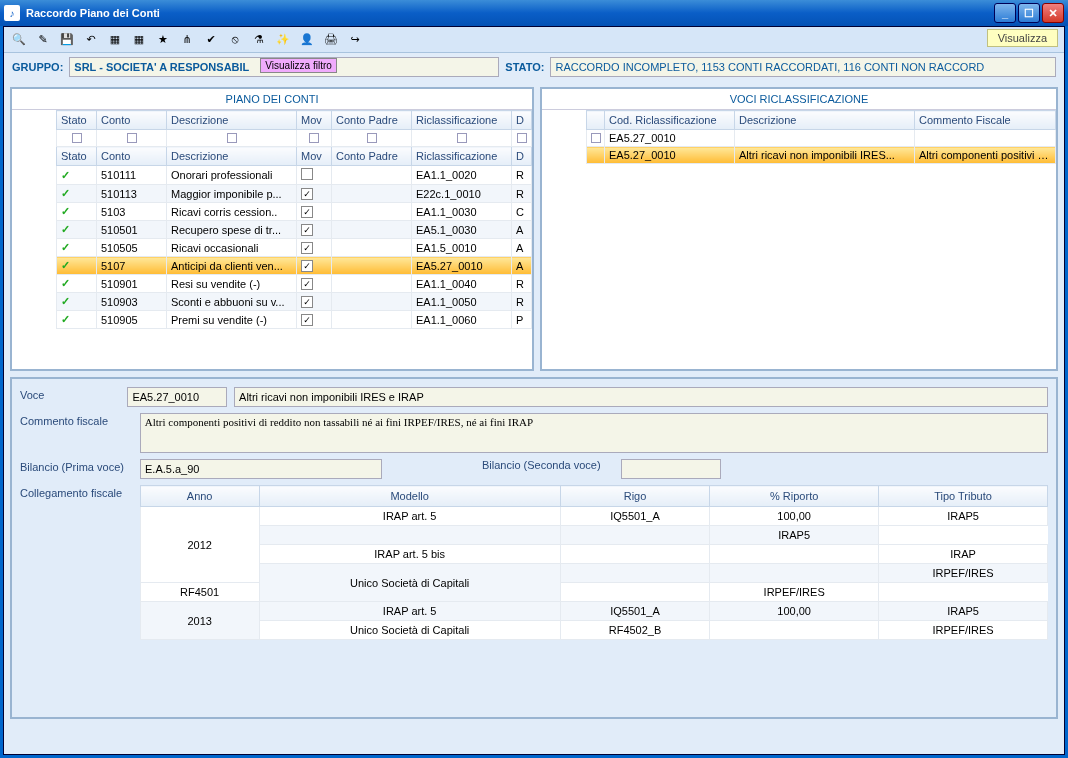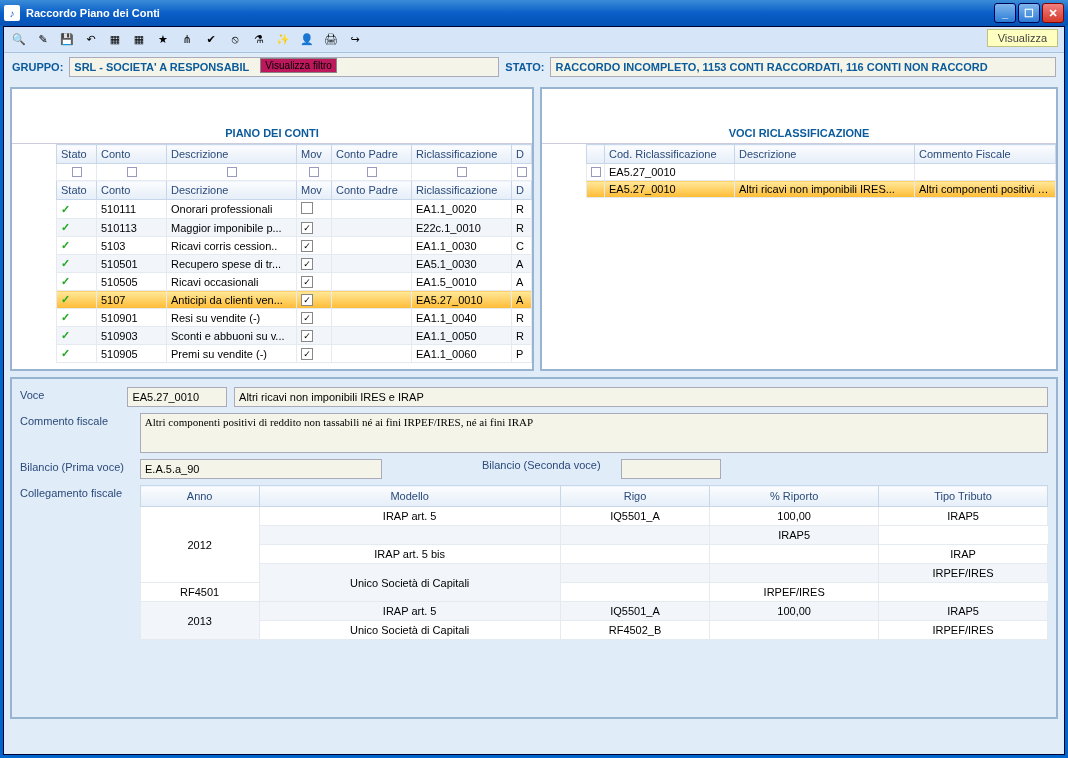--- a/index.html
+++ b/index.html
@@ -18,29 +18,29 @@
 
 .toolbar { height: 26px; background: #d6e6f8; border-bottom: 1px solid #a8c3de; display: flex; align-items: center; padding: 0 4px; position:relative;}
 .toolbar .tbtn { width: 22px; height: 22px; margin-right: 2px; display: flex; align-items: center; justify-content: center; border-radius: 2px; }
 .toolbar .visualizza-pill { position:absolute; right:6px; top:2px; background:#ffffc0; border:1px solid #c0c080; padding:2px 10px; color:#444;}
 
 
 .filterrow { height: 28px; display: flex; align-items: center; padding: 3px 8px; gap: 6px;}
 .filterrow .lbl { font-weight: bold; color: #0b4; color:#0a5a9c;}
 .filterrow .field { background: #f4f5e8; border: 1px solid #aab; padding: 2px 4px; height:20px; display:flex; align-items:center;}
 .filterrow .field.wide { flex:0 0 430px; color:#0a5a9c; font-weight:bold; position:relative;}
-.filterrow .filter-btn { border:1px solid #888; background:#be185d; padding:1px 4px; font-size:10px; position:absolute; left:190px; top:0;}
-.filterrow .stato-field { flex:1; color:#0a5a9c; font-weight:bold;}
+.filterrow .filter-btn { border:1px solid #888; background:#f0abfc; padding:1px 4px; font-size:10px; position:absolute; left:190px; top:0;}
+.filterrow .stato-field { flex:1; color:#0a5a9c; font-weight:normal;}
 
 
 .panels { display: flex; gap: 6px; padding: 6px; height: 296px;}
 .panel { border: 2px solid #99b4d1; background: white; display:flex; flex-direction:column;}
 .panel.left { flex: 0 0 508px; }
 .panel.right { flex: 1; }
-.panel-title { text-align: center; font-weight: bold; color: #0a5a9c; padding: 4px 0; background: #fff; border-bottom: 1px solid #ccd; margin-top: 34px;}
+.panel-title { text-align: center; font-weight: normal; color: #0a5a9c; padding: 4px 0; background: #fff; border-bottom: 1px solid #ccd;}
 .panel-body { flex:1; overflow:hidden; display:flex; flex-direction:column;}
 
 
 .grid { flex:1; overflow:auto;padding-left:44px; }
 .grid table { border-collapse: collapse; width: 100%; table-layout: fixed;}
 .grid th { background: linear-gradient(to bottom,#fbfcfe,#e5eef8); border: 1px solid #c7d6e8; padding: 3px 4px; text-align: left; font-weight: normal; color: #2a4a7a; white-space:nowrap; overflow:hidden;}
 .grid td { border: 1px solid #e5eaf0; padding: 2px 4px; white-space: nowrap; overflow: hidden; text-overflow: ellipsis;}
 .grid tr.filter td { background: #fff; }
 .grid tr.filter .filter-cell { width:10px; height:10px; border:1px solid #99b; margin:1px auto;}
 .grid tr.alt td { background: #f2f6fb; }

